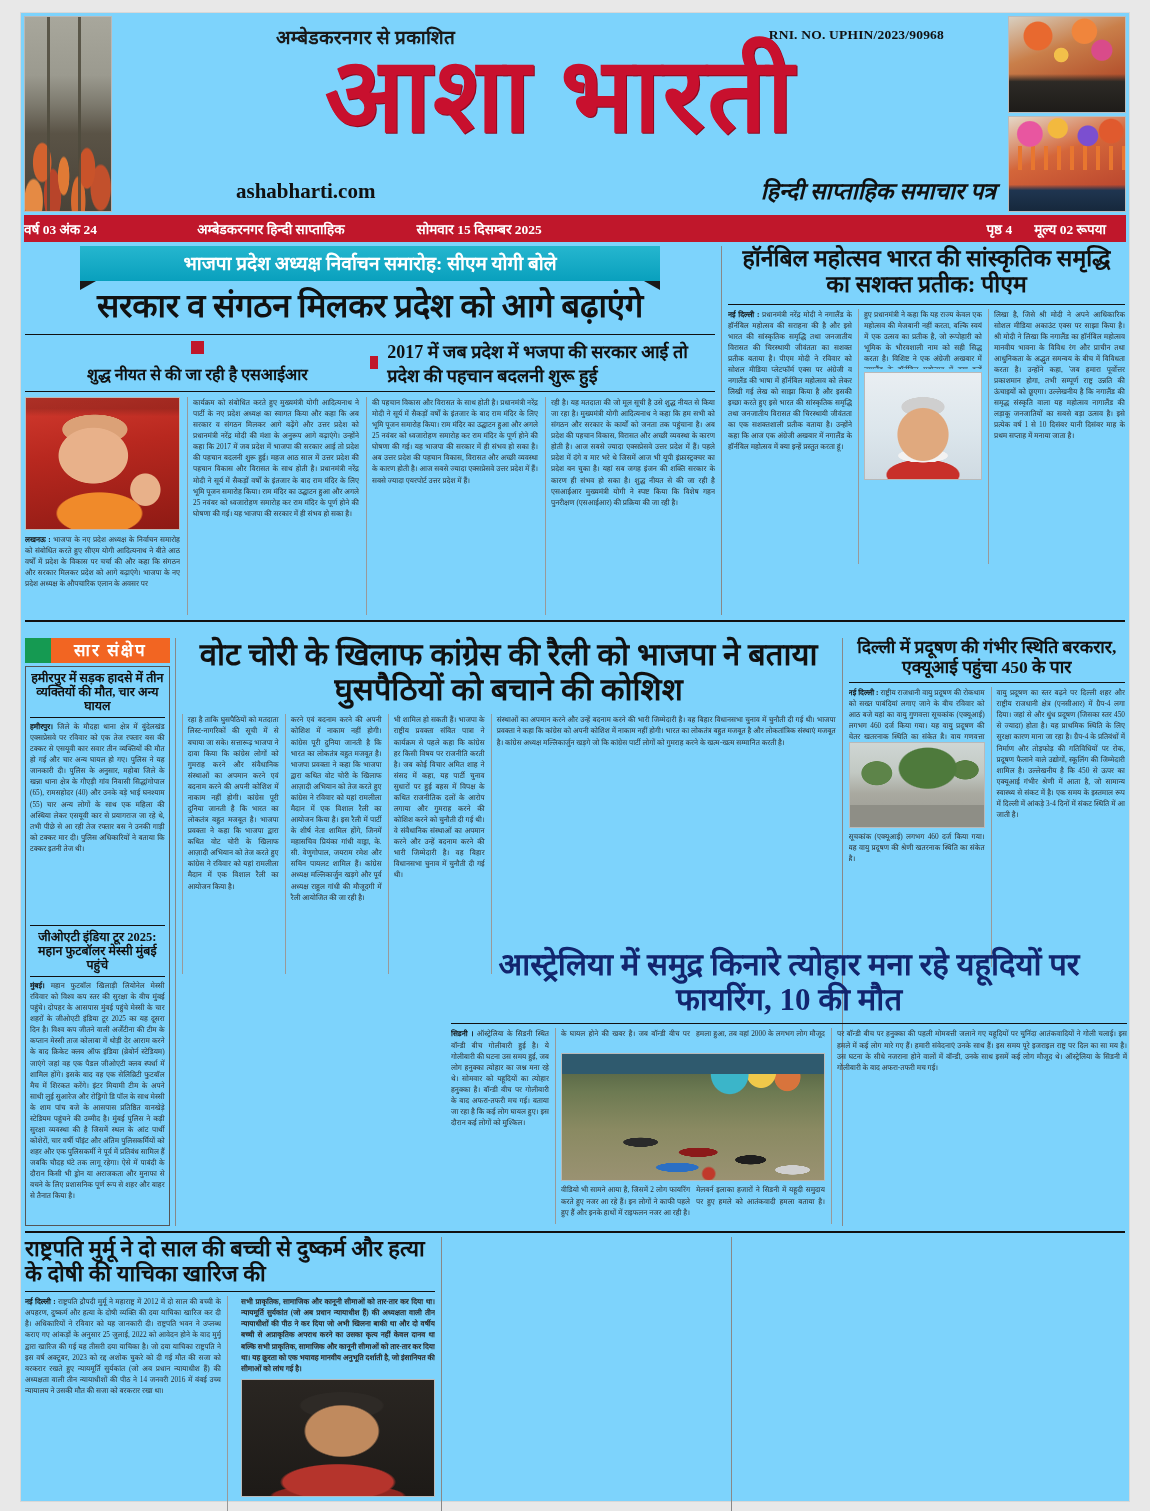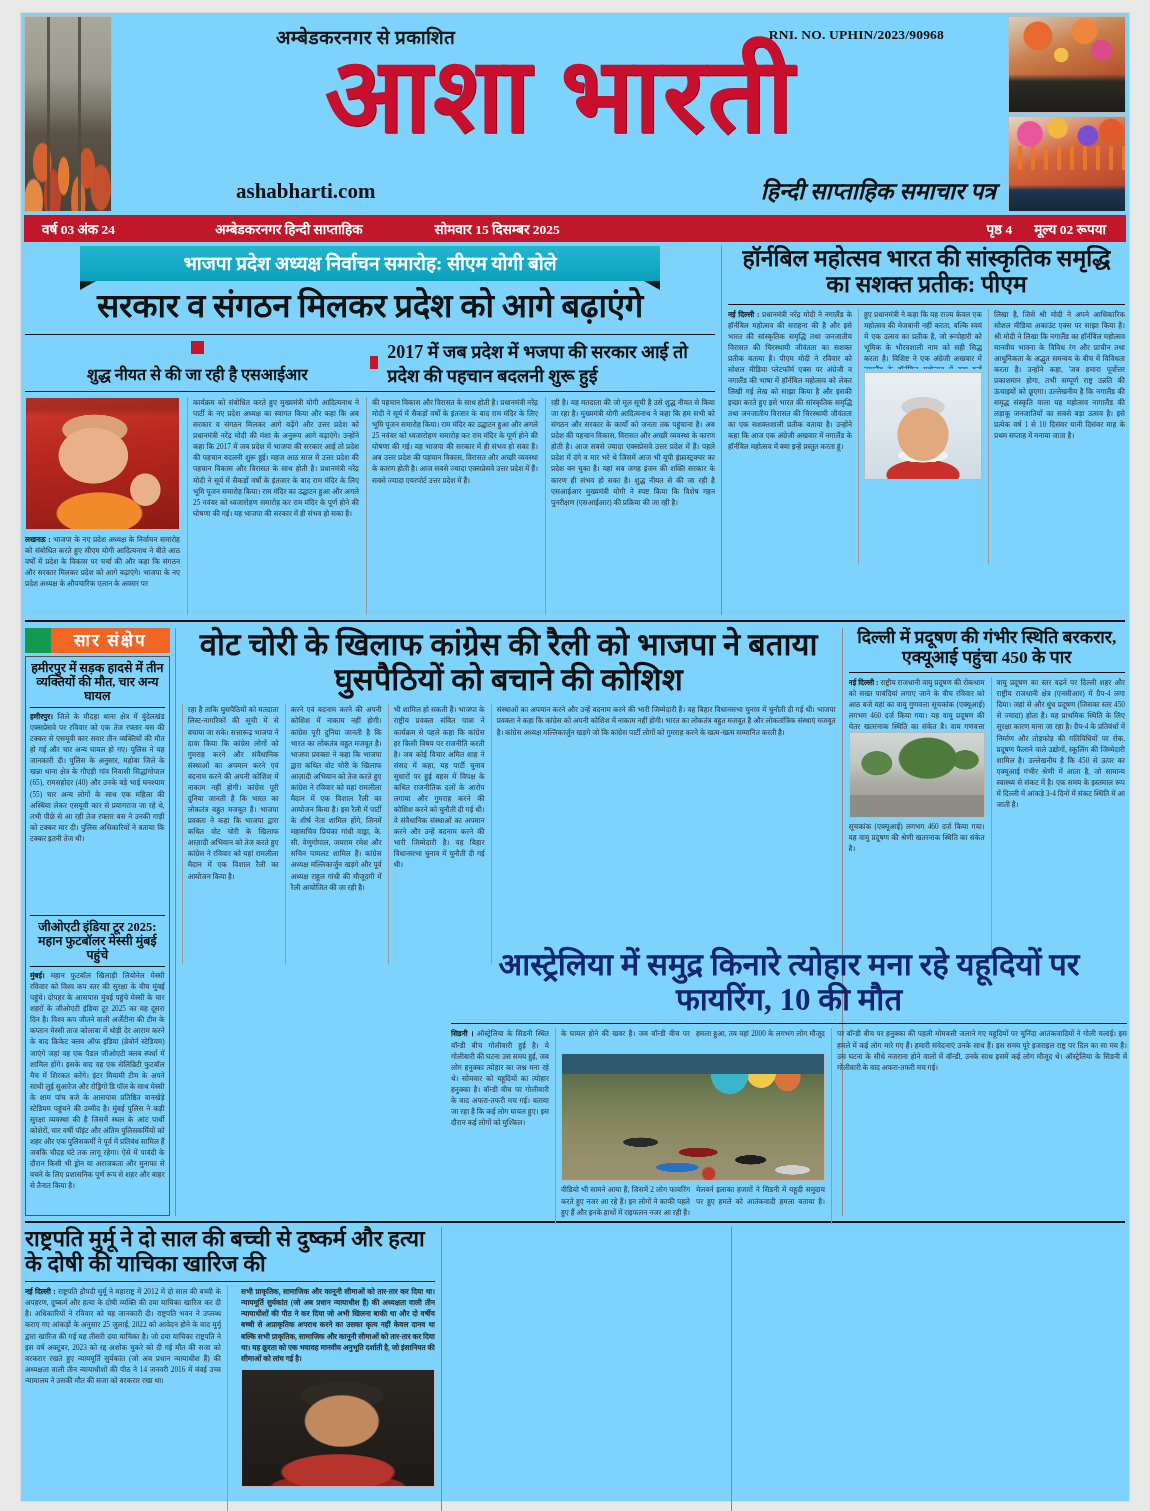--- a/index.html
+++ b/index.html
@@ -52,21 +52,21 @@
     font-weight: 700; font-size: 23px; color: #111; font-style: italic;
   }
 
   
   .infobar {
     margin: 0 3px; height: 27px; background: #c0172b;
     display: flex; align-items: center; color: #fff;
     font-family: "Liberation Serif", serif; font-weight: 700; font-size: 13.5px;
   }
   .infobar span { white-space: nowrap; }
-  .ib1 { margin-left: 18px; }
+  .ib1 { }
   .ib2 { margin-left: 100px; }
   .ib3 { margin-left: 72px; }
   .ib4 { margin-left: auto; }
   .ib5 { margin-left: 22px; margin-right: 20px; }
 
   
   .hl {
     font-family: "Liberation Serif", serif;
     font-weight: 700; color: #111; line-height: 1.12; text-align: center;
   }
@@ -99,21 +99,21 @@
 
   .rule { border-top: 1.5px solid #111; }
   .vline { border-left: 1px solid #999; }
 
   
   .body-wrap { padding: 4px 4px 0; }
   .topzone { display: flex; gap: 6px; justify-content: flex-end; }
   .topleft { width: 690px; }
   .topright { width: 404px; border-left: 1px solid #888; padding-left: 6px; }
 
-  .midzone { display:flex; gap:6px; margin-top:5px; padding-top:6px; border-top: 2.5px solid #111; }
+  .midzone { display:flex; gap:6px; margin-top:5px; padding-top:16px; border-top: 2.5px solid #111; }
   .sidebar { width: 152px; border-right:1px solid #888; padding-right:5px; }
   .mid-main { width: 660px; }
   .mid-right { width: 286px; border-left:1px solid #888; padding-left:6px; }
 
   .sec-head { display:flex; height:25px; margin-bottom:3px; }
   .sec-head .gs { width:26px; background:#159a52; }
   .sec-head .os { flex:1; background:#f26522; color:#fff; font-family:"Liberation Serif",serif;
                   font-weight:700; font-size:17px; text-align:center; letter-spacing:2px; line-height:25px; }
 
   .lowzone { display:flex; gap:6px; margin-top:5px; padding-top:4px; border-top: 2.5px solid #111; }

